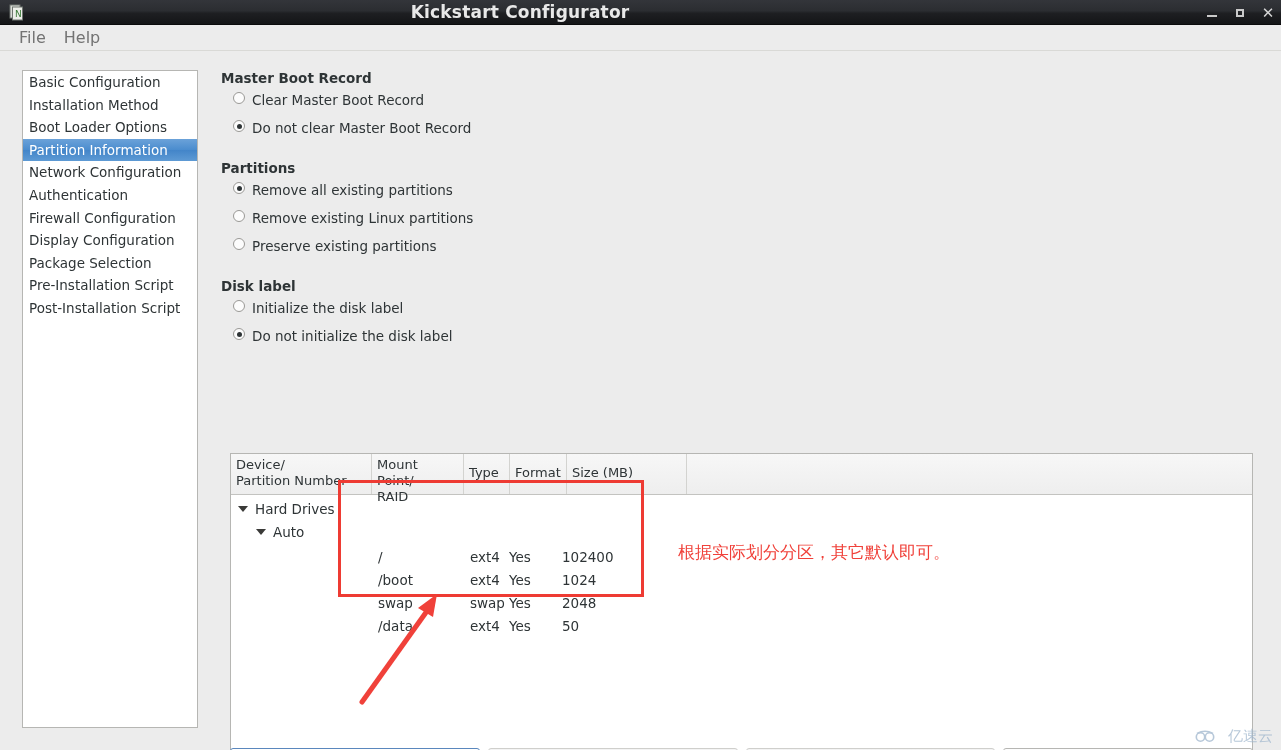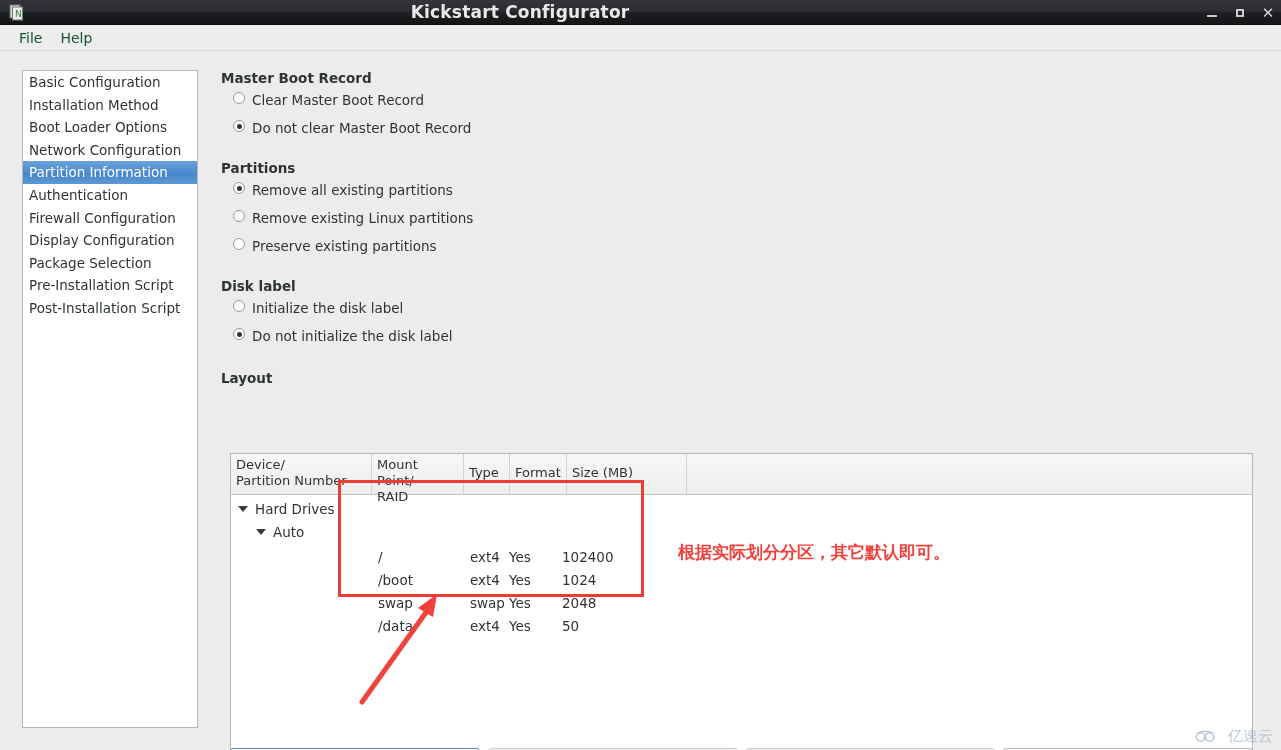--- a/index.html
+++ b/index.html
@@ -85,22 +85,22 @@
     width: 1281px; height: 26px;
     background: #ececec;
     border-bottom: 1px solid #d9d9d6;
     box-sizing: border-box;
     display: flex;
     align-items: center;
     padding-left: 10px;
   }
   .menu-item {
     padding: 3px 9px;
-    font-size: 14px;
-    color: #14532d;
+    font-size: 16px;
+    color: #737373;
     cursor: default;
   }
 
   
   .window-body {
     position: absolute;
     left: 0; top: 51px;
     width: 1281px; height: 699px;
     background: #ececec;
   }
@@ -274,21 +274,20 @@
     box-sizing: border-box;
     pointer-events: none;
   }
   .zh-note {
     position: absolute;
     left: 678px; top: 541px;
     font-family: "DejaVu Sans", "Liberation Sans", sans-serif;
     font-size: 17px;
     color: #f0413a;
     white-space: nowrap;
-    font-weight: bold;
   }
   .arrow-svg {
     position: absolute;
     left: 340px; top: 590px;
     width: 130px; height: 120px;
     pointer-events: none;
   }
 
   
   .watermark {
@@ -326,22 +325,22 @@
   <div class="menu-item">File</div>
   <div class="menu-item">Help</div>
 </div>
 
 <div class="window-body">
 
   <div class="sidebar">
     <div class="side-item">Basic Configuration</div>
     <div class="side-item">Installation Method</div>
     <div class="side-item">Boot Loader Options</div>
+    <div class="side-item selected">Partition Information</div>
     <div class="side-item">Network Configuration</div>
-    <div class="side-item selected">Partition Information</div>
     <div class="side-item">Authentication</div>
     <div class="side-item">Firewall Configuration</div>
     <div class="side-item">Display Configuration</div>
     <div class="side-item">Package Selection</div>
     <div class="side-item">Pre-Installation Script</div>
     <div class="side-item">Post-Installation Script</div>
   </div>
 
   <div class="content">
 
@@ -382,21 +381,20 @@
       <span class="radio"></span>
       <span class="radio-label">Initialize the disk label</span>
     </div>
     <div style="height:7px"></div>
     <div class="radio-row">
       <span class="radio on"></span>
       <span class="radio-label">Do not initialize the disk label</span>
     </div>
 
     <div style="height:21px"></div>
-    <div class="group-title">Layout</div>
   </div>
 
   <div class="table-wrap">
     <div class="thead">
       <div class="th th-device">
         <div>Device/</div>
         <div>Partition Number</div>
       </div>
       <div class="th th-mount">
         <div>Mount Point/</div>

